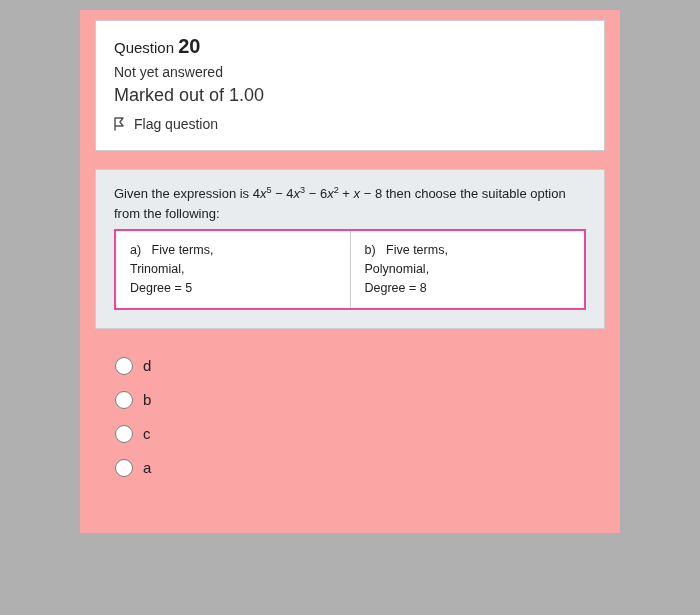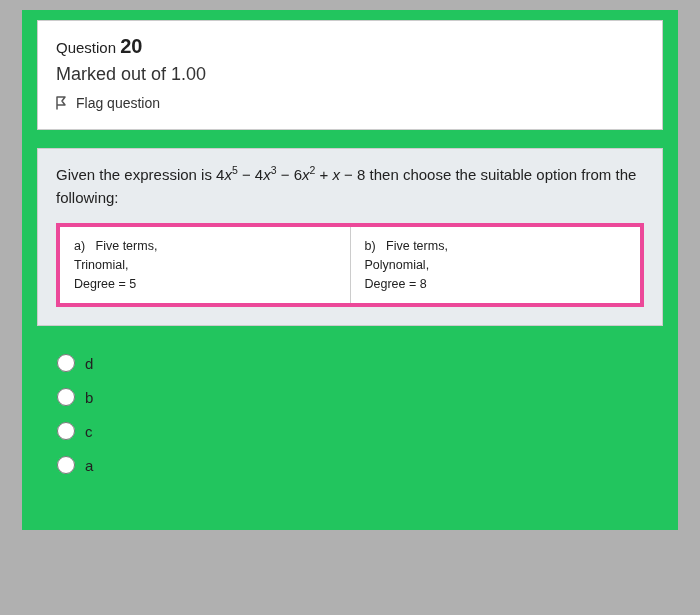--- a/index.html
+++ b/index.html
@@ -6,22 +6,22 @@
     body {
       background: #b0b0b0;
       display: flex;
       justify-content: center;
       align-items: flex-start;
       min-height: 615px;
       font-family: Arial, sans-serif;
       padding: 10px 0;
     }
     .page-wrapper {
-      width: 656px;
-      background: #22c55e;
+      width: 540px;
+      background: #fca5a5;
       padding: 10px 15px 30px 15px;
     }
     .question-info-box {
       background: #fff;
       border: 1px solid #ccc;
       padding: 14px 18px 18px 18px;
       margin-bottom: 18px;
     }
     .question-title {
       font-size: 15px;
@@ -57,28 +57,28 @@
       height: 14px;
       position: relative;
     }
     .question-content-box {
       background: #e8ecef;
       border: 1px solid #ccc;
       padding: 14px 18px 18px 18px;
       margin-bottom: 18px;
     }
     .question-text {
-      font-size: 15px;
+      font-size: 13px;
       color: #222;
-      margin-bottom: 14px;
+      margin-bottom: 6px;
       line-height: 1.5;
     }
     .options-table {
       background: #fff;
-      border: 4px solid #ec4899;
+      border: 2px solid #ec4899;
       width: 100%;
       border-collapse: collapse;
     }
     .options-table td {
       padding: 10px 14px;
       vertical-align: top;
       font-size: 12.5px;
       color: #222;
       border: 1px solid #ccc;
       line-height: 1.5;
@@ -109,20 +109,21 @@
   </style>
 </head>
 <body>
 
 <div class="page-wrapper">
 
   <div class="question-info-box">
     <div class="question-title">
       <span>Question </span><strong>20</strong>
     </div>
+    <div class="question-status">Not yet answered</div>
     <div class="question-marked">Marked out of 1.00</div>
     <div class="flag-question">
       <span class="flag-icon">
         <svg width="13" height="14" viewBox="0 0 13 14" fill="none" xmlns="http://www.w3.org/2000/svg">
           <path d="M1 1 L1 13 M1 1 L9 1 L6 5 L9 9 L1 9" stroke="#555" stroke-width="1.5" fill="none" stroke-linejoin="round" stroke-linecap="round"></path>
         </svg>
       </span>
       <span>Flag question</span>
     </div>
   </div>

